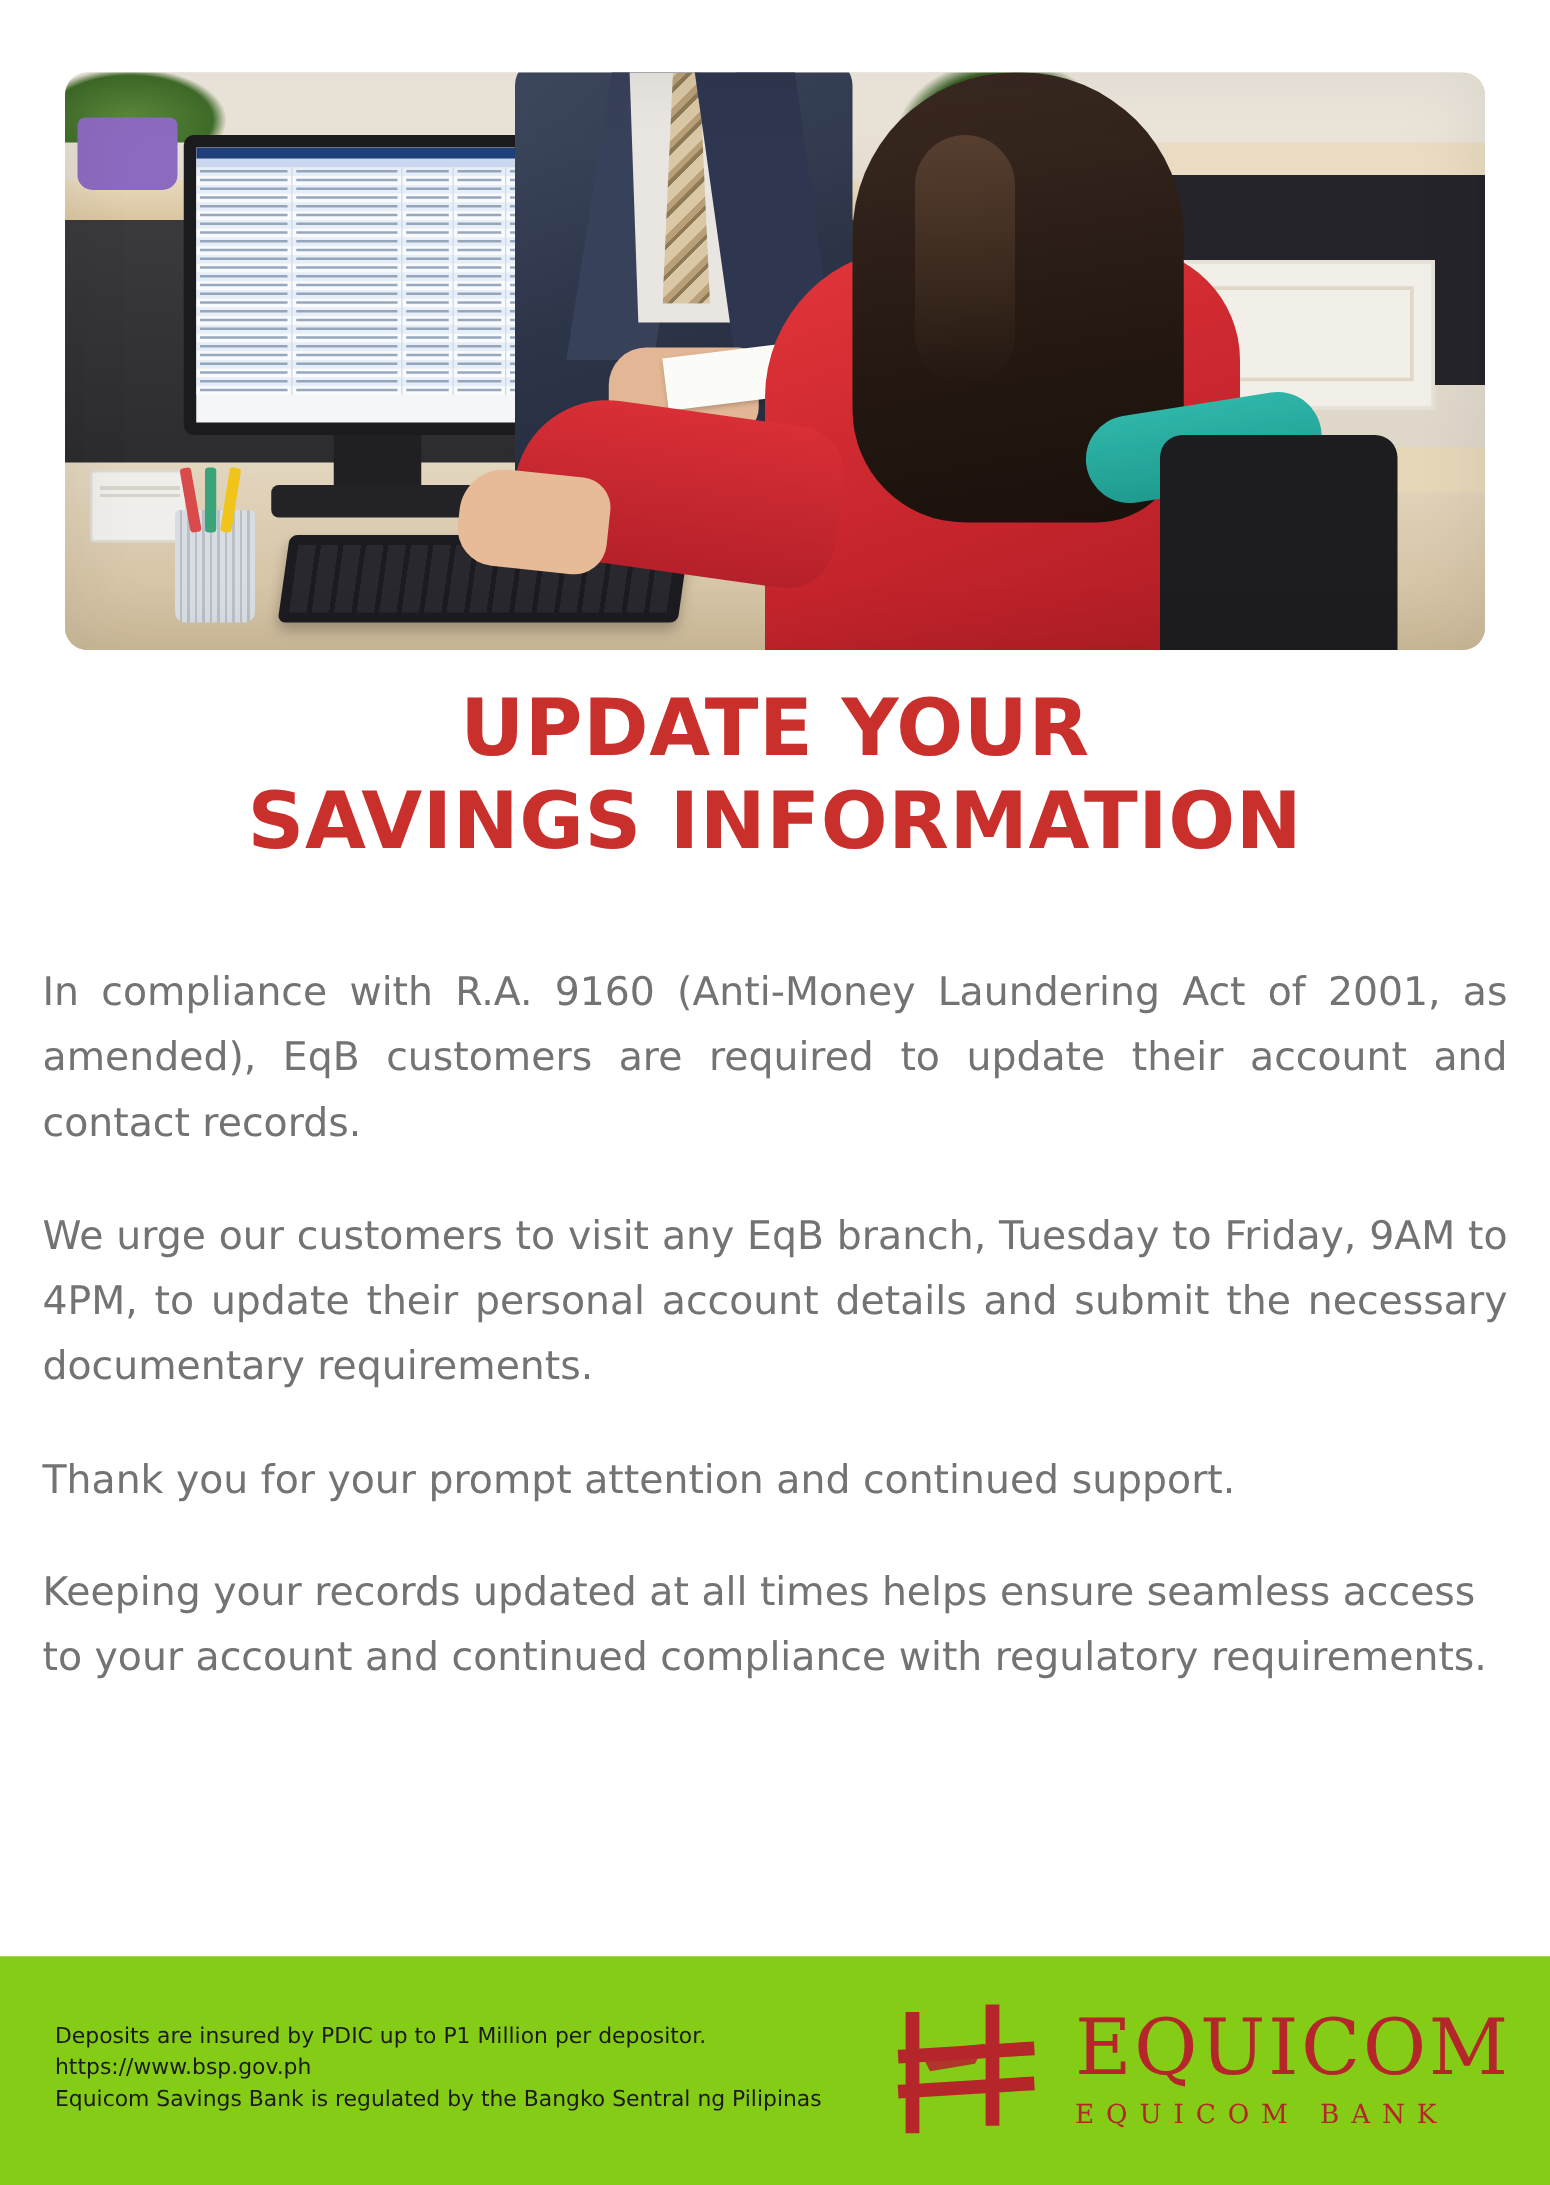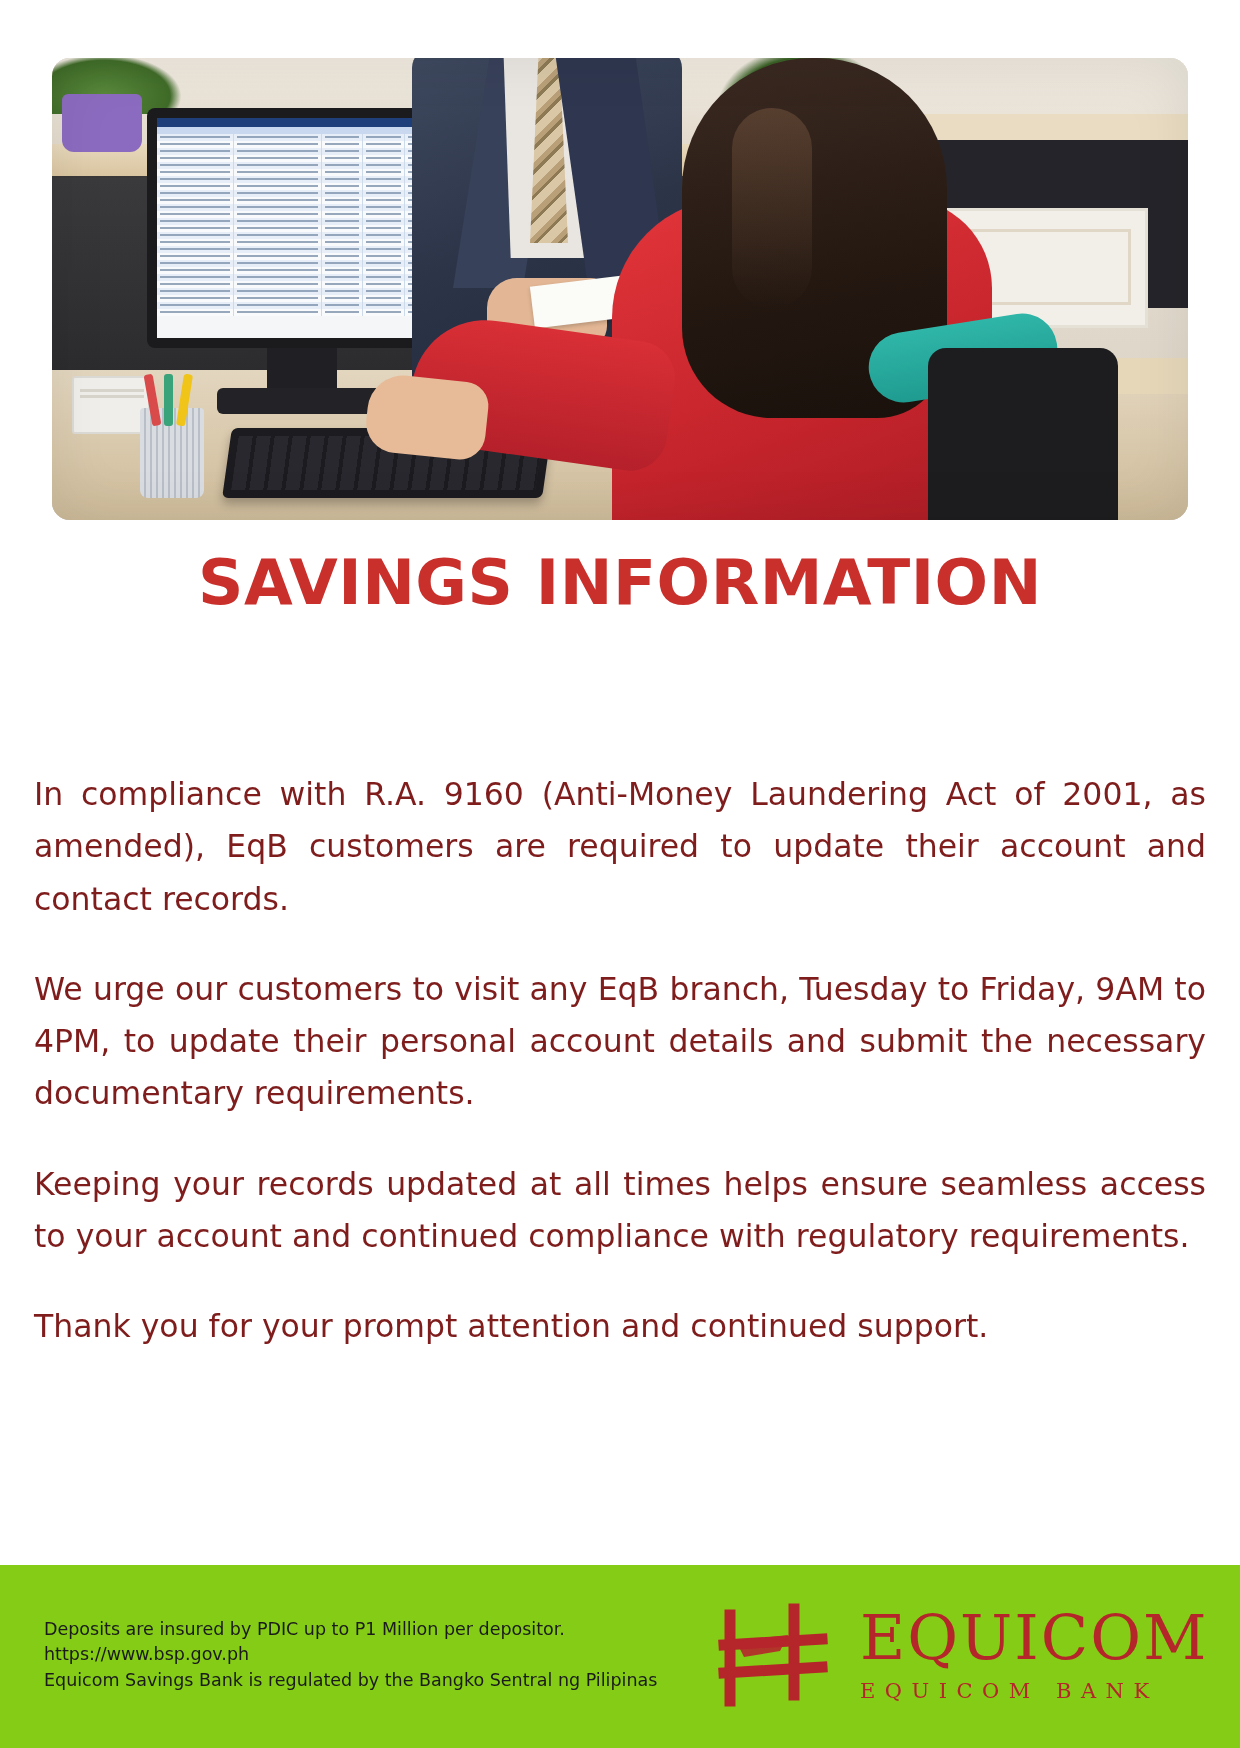--- a/index.html
+++ b/index.html
@@ -246,21 +246,21 @@
     letter-spacing: .5px;
     font-family: "DejaVu Sans", sans-serif;
   }
   .headline .l1 { display: block; }
   .headline .l2 { display: block; }
 
   
   .body-copy {
     position: absolute;
     left: 34px; top: 768px; width: 1172px;
-    color: #7f1d1d;
+    color: #737373;
     font-size: 31.5px;
     line-height: 1.66;
     text-align: justify;
     font-family: "DejaVu Sans", sans-serif;
   }
   .body-copy p { margin-bottom: 38px; }
   .body-copy p:last-child { margin-bottom: 0; text-align: left; }
 
   
   .footer {
@@ -803,28 +803,29 @@
       </div>
 
       <div class="chair-headrest"></div>
       <div class="chair-back"></div>
 
       <div class="hero-vignette"></div>
     </div>
   </div>
 
   <h1 class="headline">
+    <span class="l1">UPDATE YOUR</span>
     <span class="l2">SAVINGS INFORMATION</span>
   </h1>
 
   <div class="body-copy">
     <p>In compliance with R.A. 9160 (Anti-Money Laundering Act of 2001, as amended), EqB customers are required to update their account and contact records.</p>
     <p>We urge our customers to visit any EqB branch, Tuesday to Friday, 9AM to 4PM, to update their personal account details and submit the necessary documentary requirements.</p>
+    <p>Thank you for your prompt attention and continued support.</p>
     <p>Keeping your records updated at all times helps ensure seamless access to your account and continued compliance with regulatory requirements.</p>
-    <p>Thank you for your prompt attention and continued support.</p>
   </div>
 
   <div class="footer">
     <div class="footer-legal">
       <div>Deposits are insured by PDIC up to P1 Million per depositor.</div>
       <div>https://www.bsp.gov.ph</div>
       <div>Equicom Savings Bank is regulated by the Bangko Sentral ng Pilipinas</div>
     </div>
 
     <div class="footer-logo">

